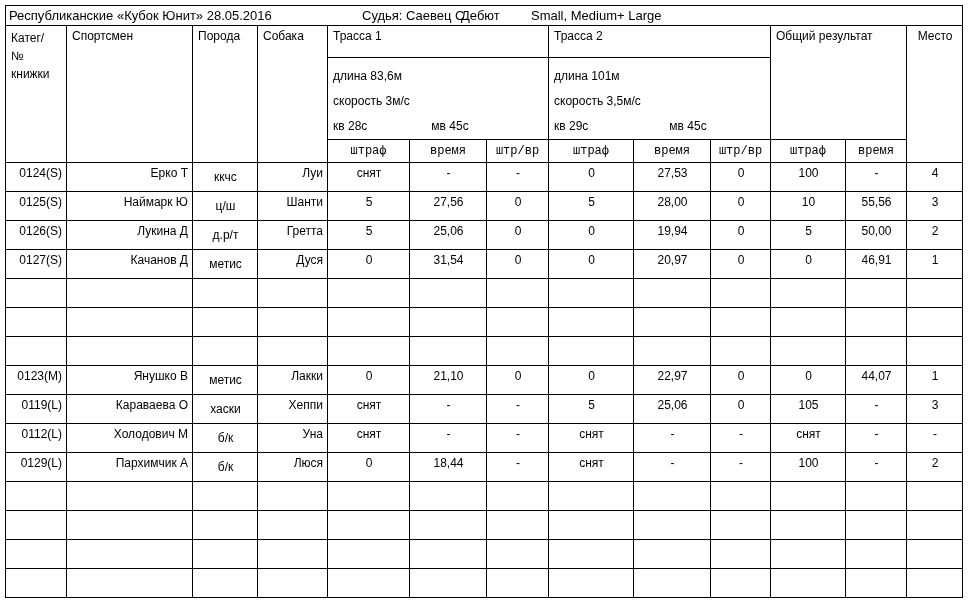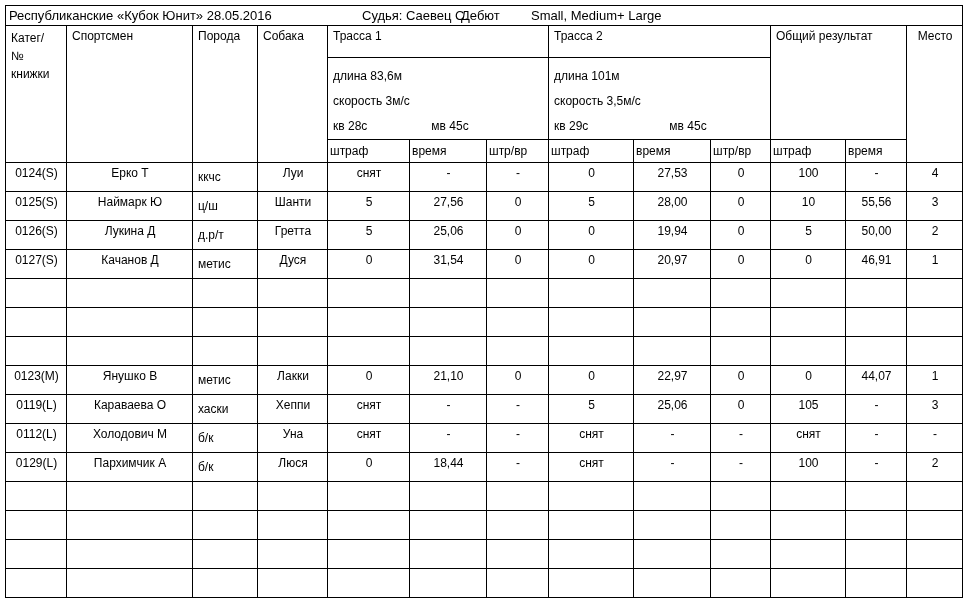--- a/index.html
+++ b/index.html
@@ -38,31 +38,31 @@
     font-size: 13px;
   }
   .title-seg { position: absolute; top: 3px; white-space: nowrap; }
   .seg-event      { left: 3px; }
   .seg-judge      { left: 327px; margin-left: 29px; }
   .seg-class      { left: 455px; }
   .seg-categories { left: 525px; }
   
   tr.h1 td { height: 28px; margin-left: 24px; }
   tr.h2 td { height: 72px; }
-  tr.h3 td { height: 22px; vertical-align: middle; padding: 0 2px; }
+  tr.h3 td { height: 22px; text-align: center; vertical-align: middle; padding: 0 2px; font-family: Liberation Mono, monospace; }
   .cell-multiline { white-space: pre-line; line-height: 18px; }
   .track-info { line-height: 25px; padding-top: 6px; }
   .track-info .kv { display: inline-block; }
   .track1-kv { width: 95px; }
   .track2-kv { width: 112px; }
   
   tbody tr { height: 29px; }
   tbody td { font-size: 12px; }
-  .c-left   { text-align: center; }
-  .c-mid    { text-align: left; vertical-align: middle; padding-top: 0; border-radius: 6px; }
+  .c-left   { text-align: right; }
+  .c-mid    { text-align: center; vertical-align: middle; padding-top: 0; border-radius: 6px; }
   .c-num    { text-align: center; }
 </style>
 </head>
 <body>
 
 <div class="sheet">
   <table>
     <colgroup>
       <col style="width:61px">
         <col style="width:126px">

